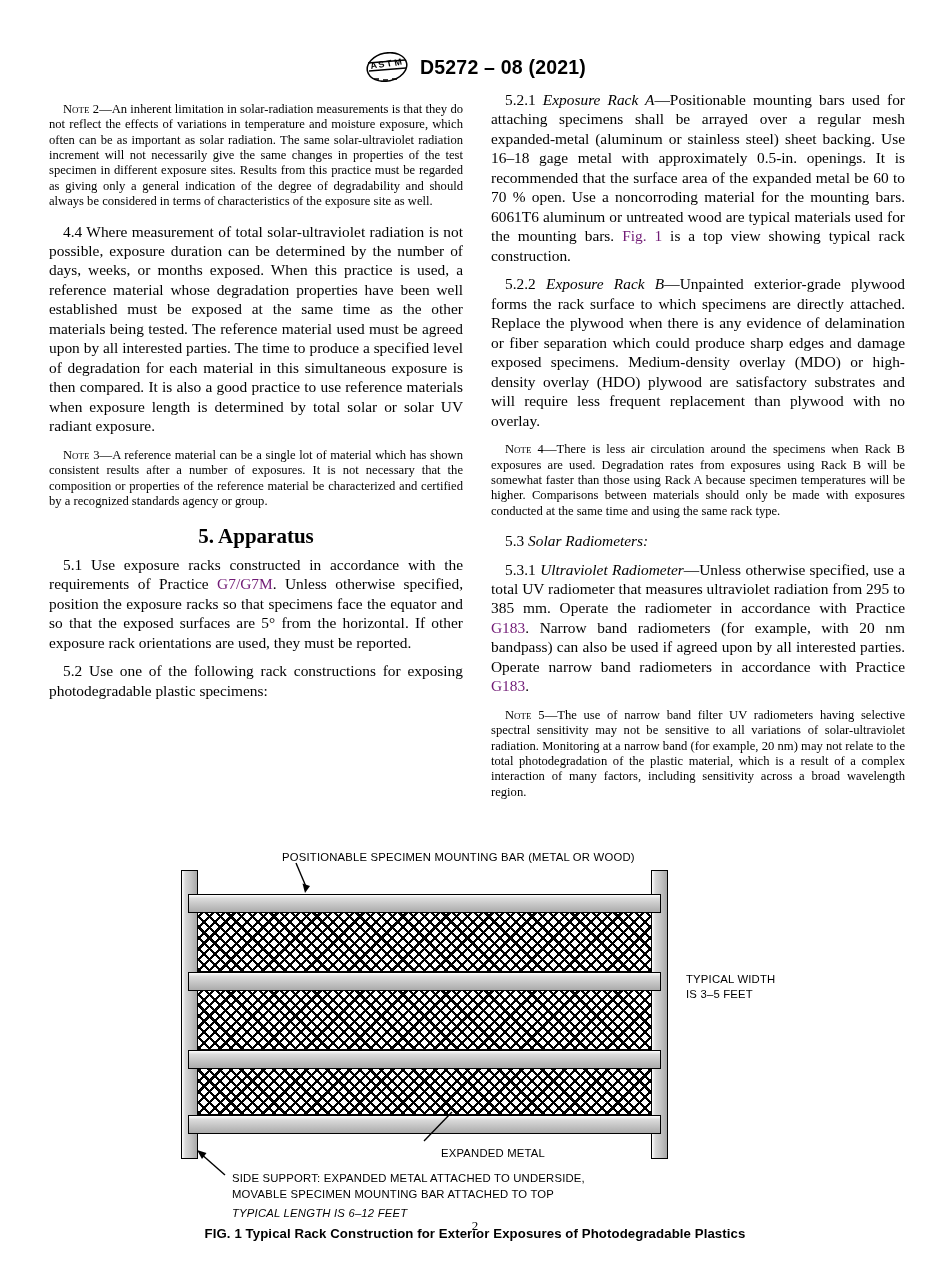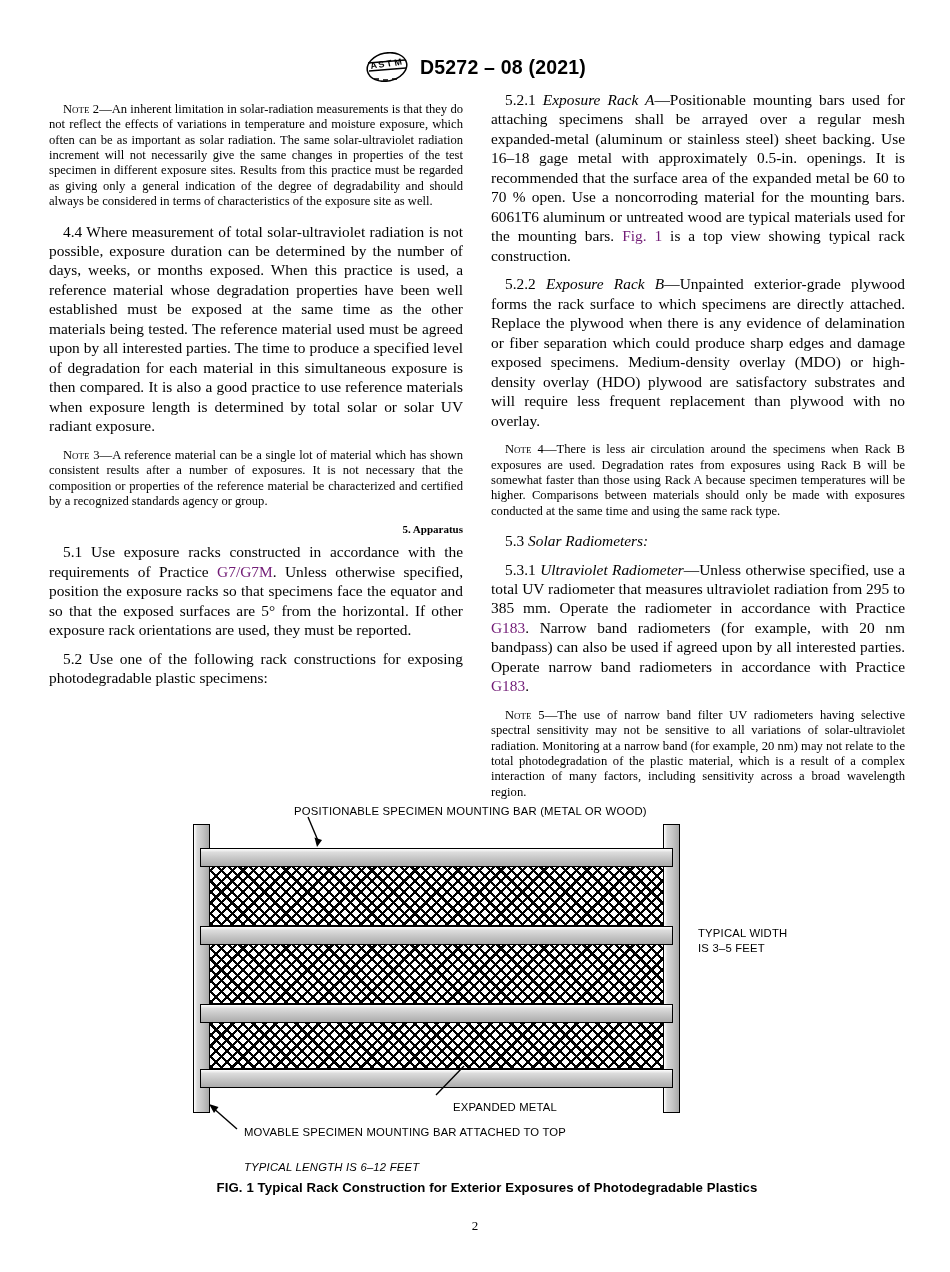--- a/index.html
+++ b/index.html
@@ -83,39 +83,38 @@
     margin-top: 12px;
     margin-bottom: 12px;
   }
   .notelabel {
     font-variant: small-caps;
     font-size: 12.6px;
   }
   .sechead {
     font-family: "Liberation Serif", "DejaVu Serif", serif;
     font-weight: bold;
-    font-size: 11px;
+    font-size: 21px;
     margin-top: 14px;
     margin-bottom: 5px;
     text-indent: 0;
-    text-align: right;
+    text-align: center;
   }
   .ital { font-style: italic; }
   .xref { color: #701a75; }
 
   .gap-sm { height: 7px; }
 
   
   .figure {
     position: absolute;
     left: 0;
-    top: 795px;
+    top: 841px;
     width: 798px;
     height: 420px;
-    margin-left: 12px;
   }
   .fig-label {
     position: absolute;
     font-family: "Liberation Sans", "DejaVu Sans", sans-serif;
     font-size: 11.3px;
     letter-spacing: 0.2px;
     white-space: nowrap;
     color: #000;
   }
   .lbl-top     { left: 282px; top: 10px; }
@@ -307,20 +306,21 @@
     <div class="fig-label lbl-top">POSITIONABLE SPECIMEN MOUNTING BAR (METAL OR WOOD)</div>
 
     <div class="fig-label lbl-width">
       <div>TYPICAL WIDTH</div>
       <div>IS 3–5 FEET</div>
     </div>
 
     <div class="fig-label lbl-exp">EXPANDED METAL</div>
 
     <div class="fig-label lbl-side">
+      <div>SIDE SUPPORT: EXPANDED METAL ATTACHED TO UNDERSIDE,</div>
       <div>MOVABLE SPECIMEN MOUNTING BAR ATTACHED TO TOP</div>
     </div>
 
     <div class="fig-label lbl-length">TYPICAL LENGTH IS 6–12 FEET</div>
 
     <div class="fig-caption">FIG. 1  Typical Rack Construction for Exterior Exposures of Photodegradable Plastics</div>
   </div>
 
   <div class="pageno">2</div>
 

